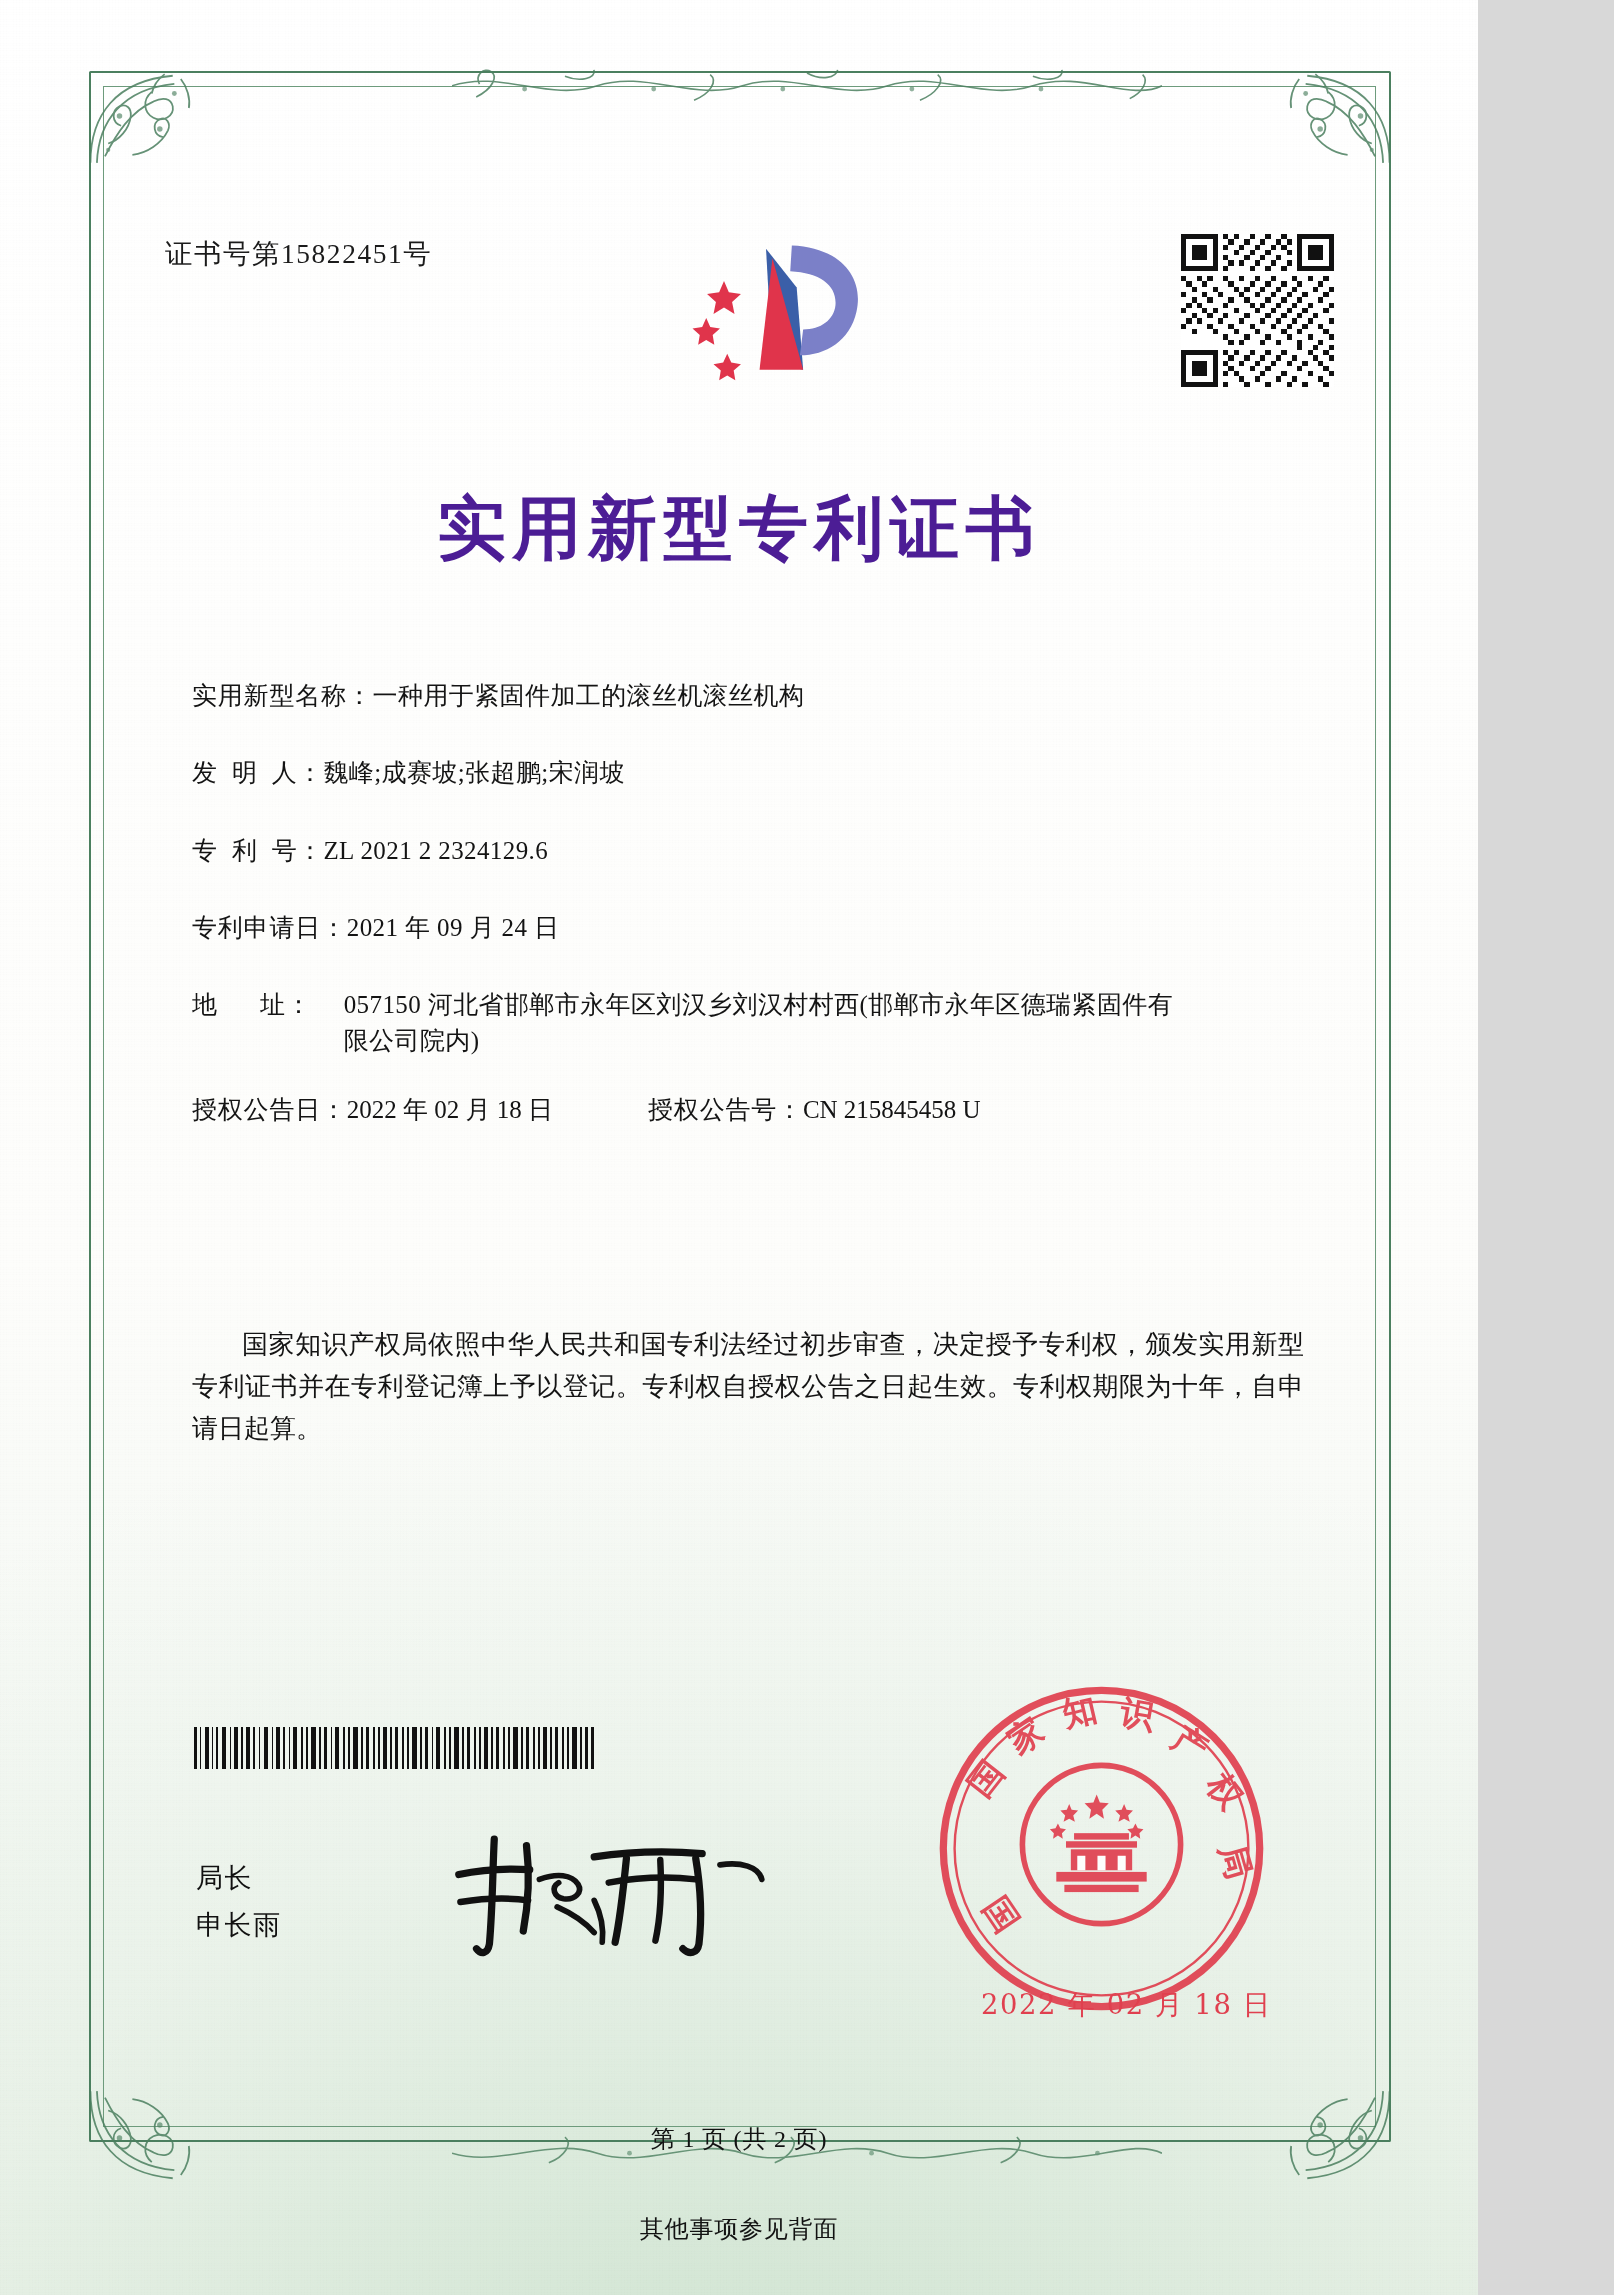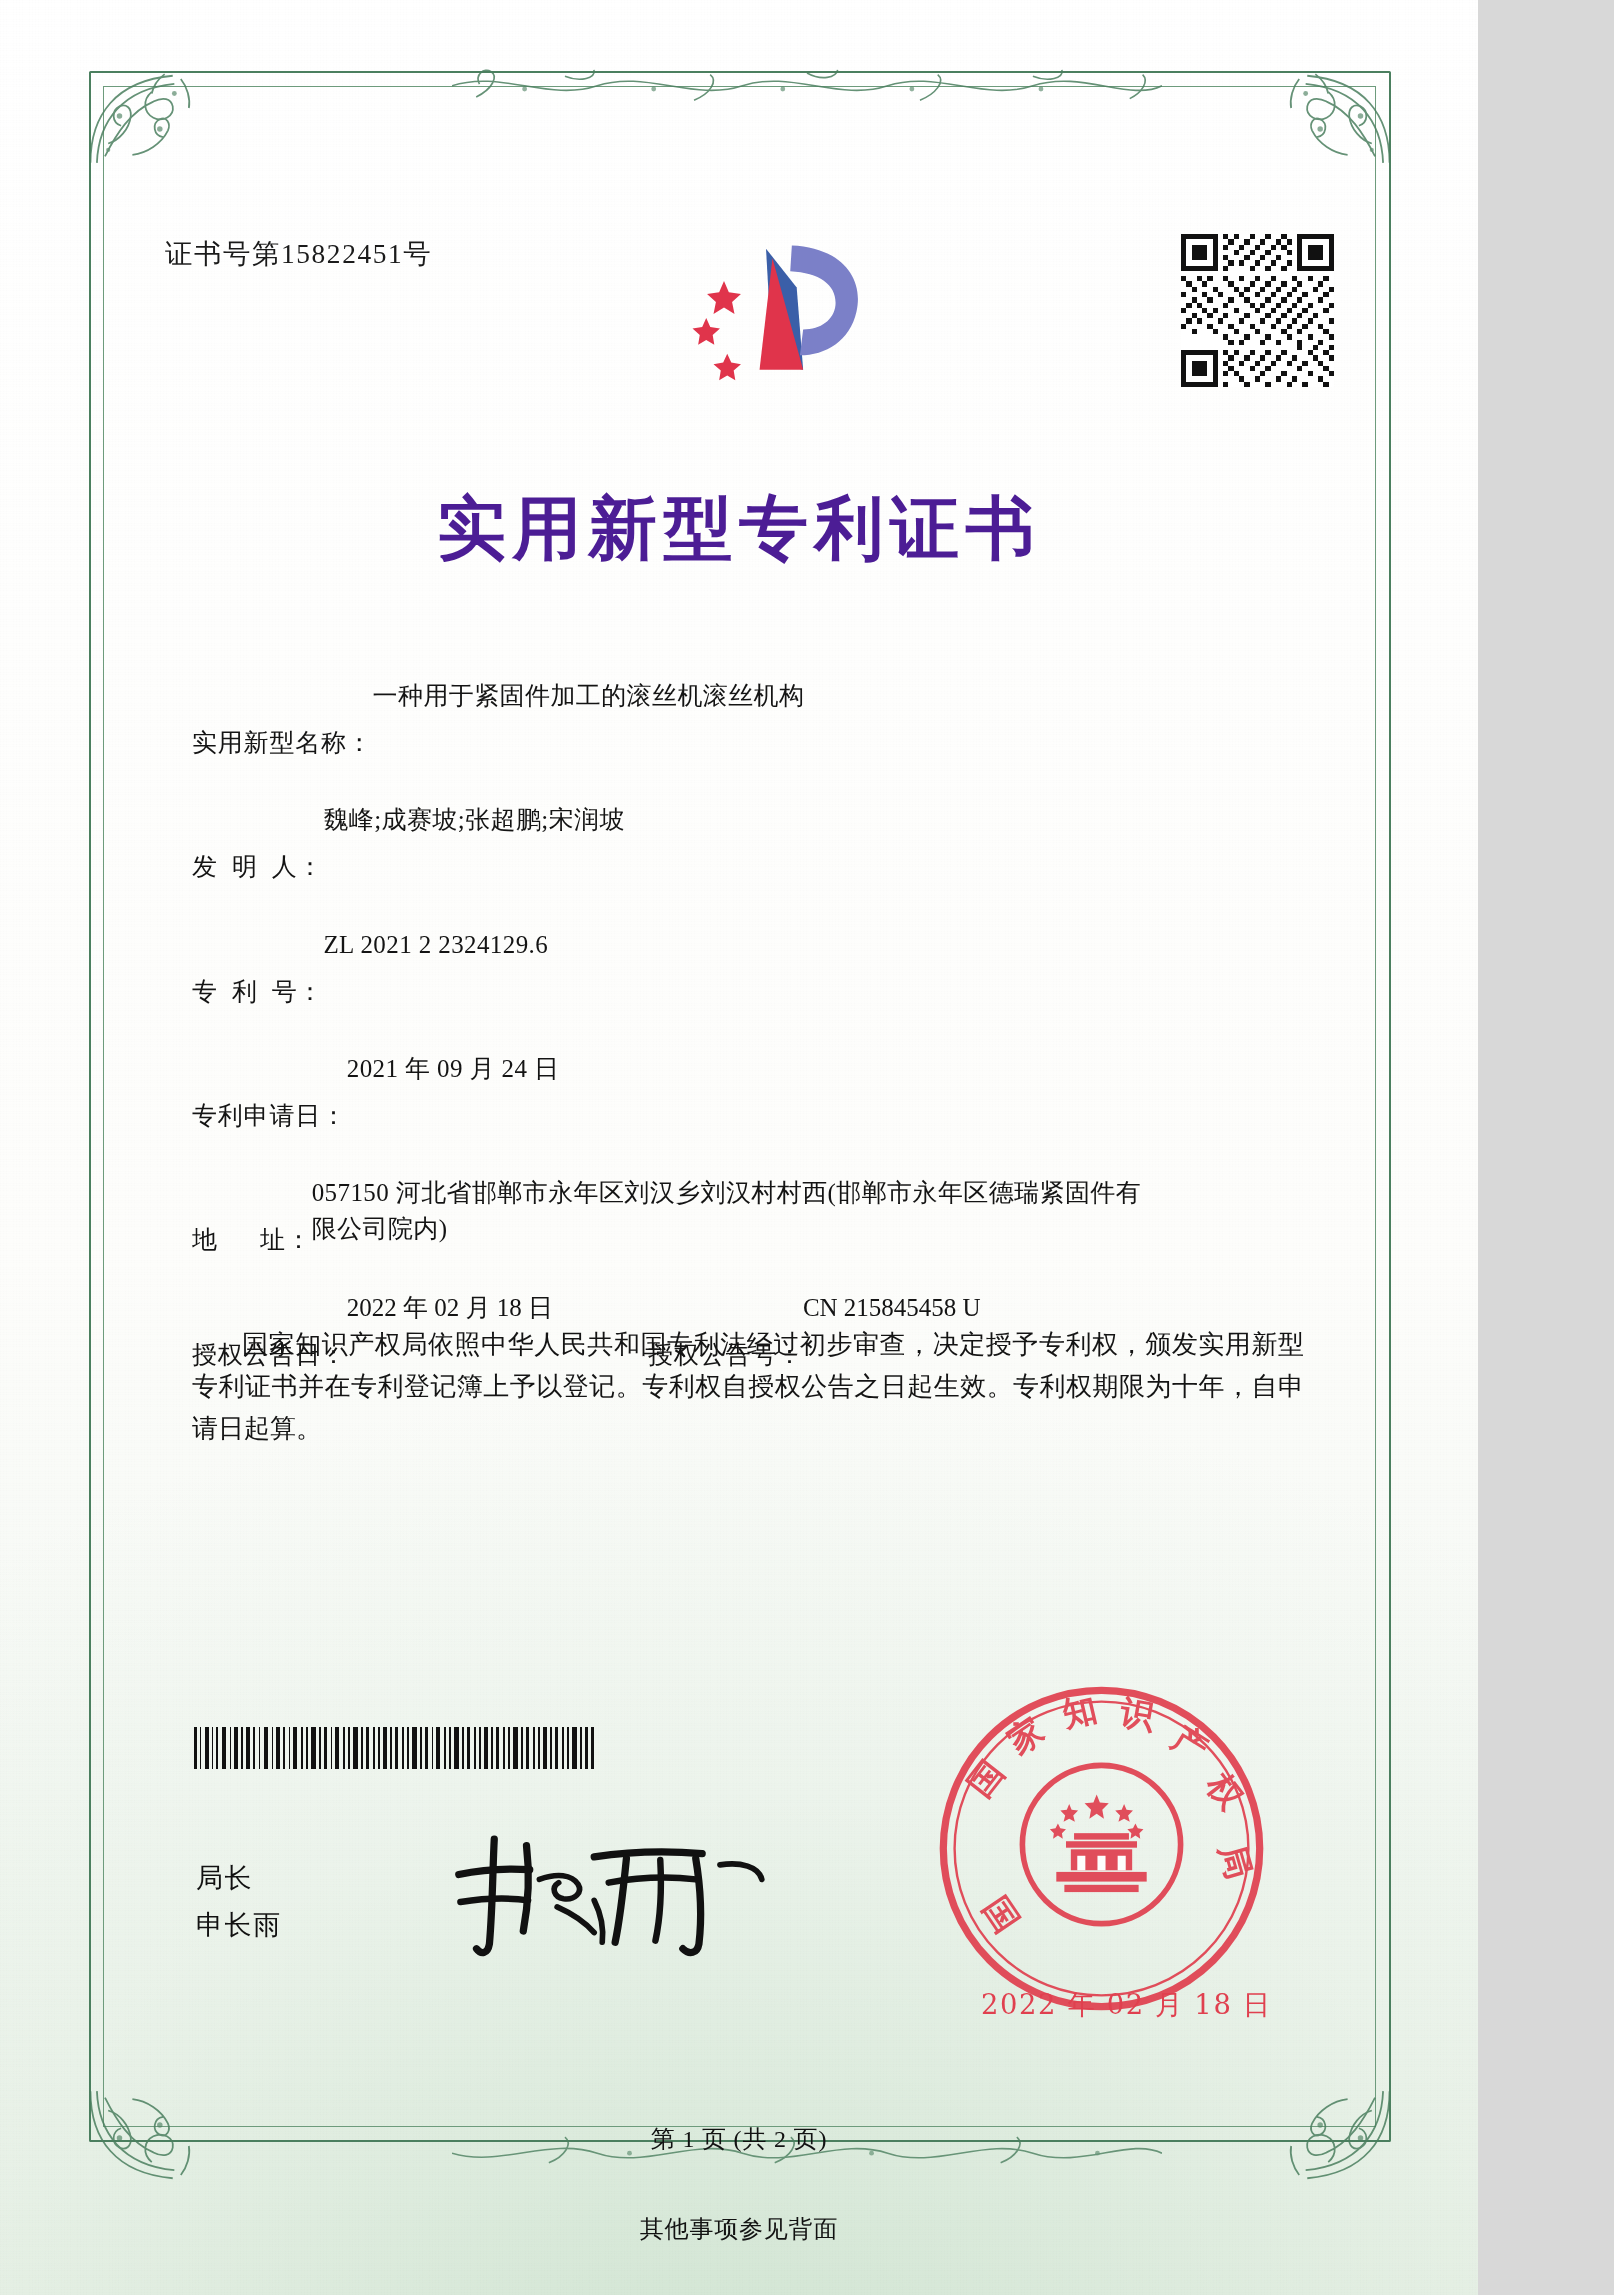--- a/index.html
+++ b/index.html
@@ -83,27 +83,26 @@
   }
   .row{
     display:flex;align-items:flex-start;
     margin-bottom:41px;
     line-height:1.45;
   }
   .label{
     white-space:pre;
     flex:0 0 auto;
     letter-spacing:0.8px;
-    margin-top:47px;
   }
   .value{
     flex:1 1 auto;
     letter-spacing:0.4px;
   }
-  .row.addr{margin-bottom:32px;}
+  .row.addr{margin-bottom:32px;gap:32px;}
   .row.addr .value{max-width:847px;}
   .row.pubrow{margin-bottom:24px;}
   .pub-gap{display:inline-block;width:95px;}
 
   
   .paras{
     position:absolute;left:192px;right:174px;top:1324px;
     font-size:26px;color:#141414;line-height:1.62;
   }
   .paras p{margin:0 0 8px 0;text-indent:50px;text-align:justify;}

